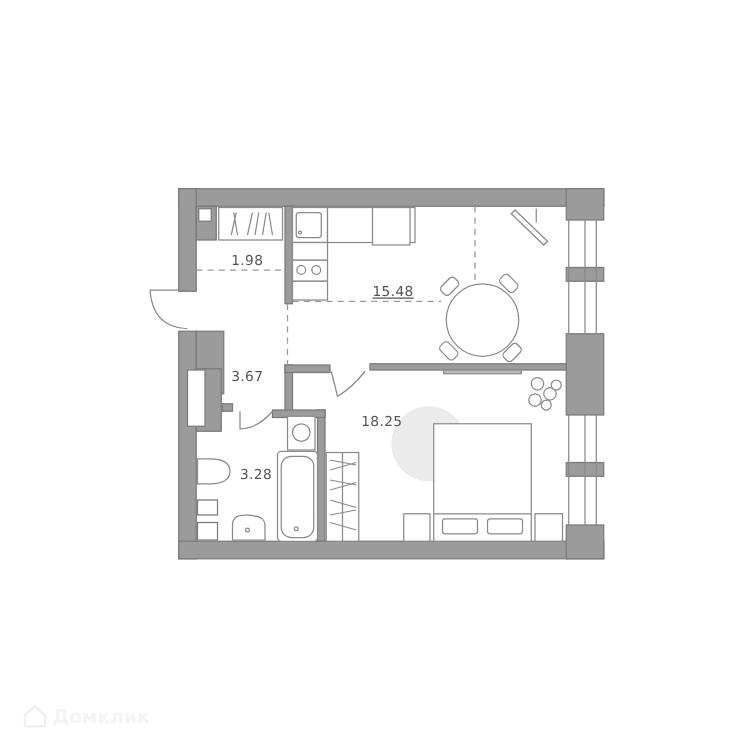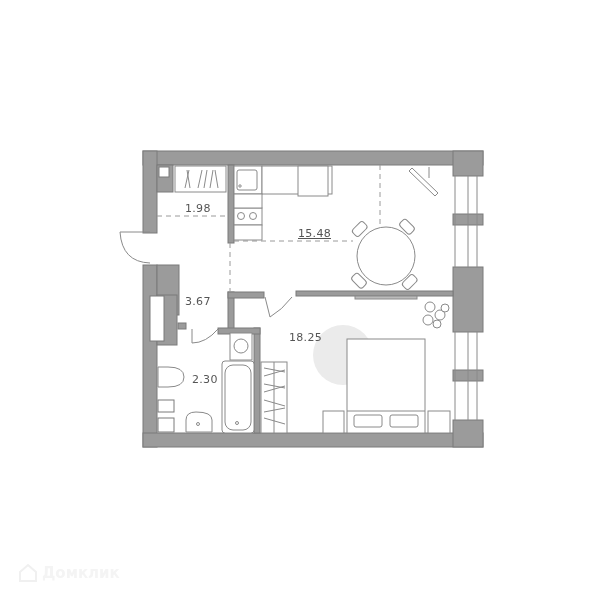--- a/index.html
+++ b/index.html
@@ -138,20 +138,20 @@
     <path d="M120 232 L150 232 M120 232 Q122 262 150 263"></path>
     <path d="M192 329 L192 343 Q206 343 218 329"></path>
     <path d="M265 297 L270 317 Q282 310 292 297"></path>
   </g>
 </svg>
 
 <div class="area" style="left:185px;top:202px;">1.98</div>
 <div class="area" style="left:185px;top:253px;margin-top:42px;">3.67</div>
 <div class="area" style="left:298px;top:227px;text-decoration:underline;">15.48</div>
 <div class="area" style="left:289px;top:331px;">18.25</div>
-<div class="area" style="left:192px;top:373px;">2.30</div>
+<div class="area" style="left:192px;top:373px;">3.28</div>
 
 <div class="logo">
   <svg width="20" height="20" viewBox="0 0 20 20">
       <path d="M2 9 L10 2 L18 9 L18 18 L2 18 Z" fill="none" stroke="#f0f0f0" stroke-width="2"></path>
     </svg>
   <span>Домклик</span>
 </div>
 
 </body></html>

